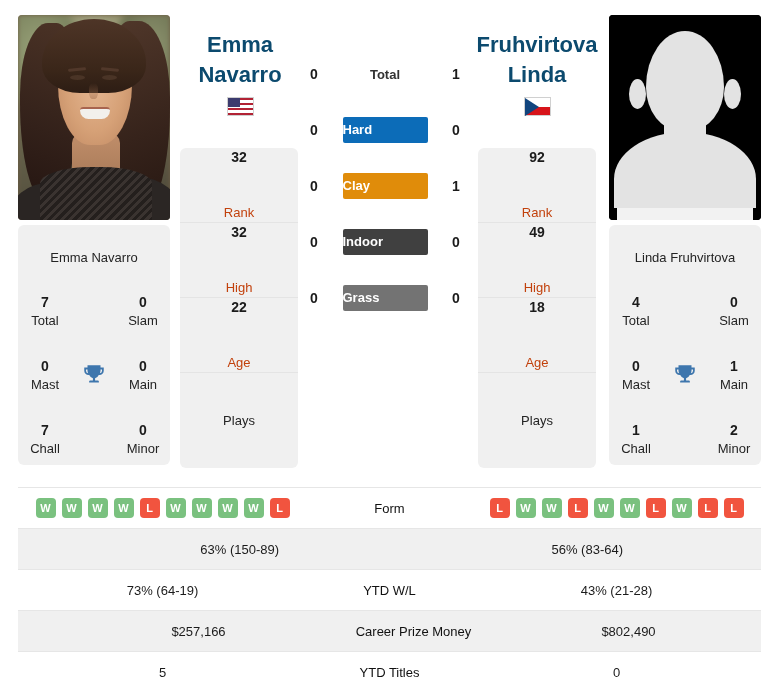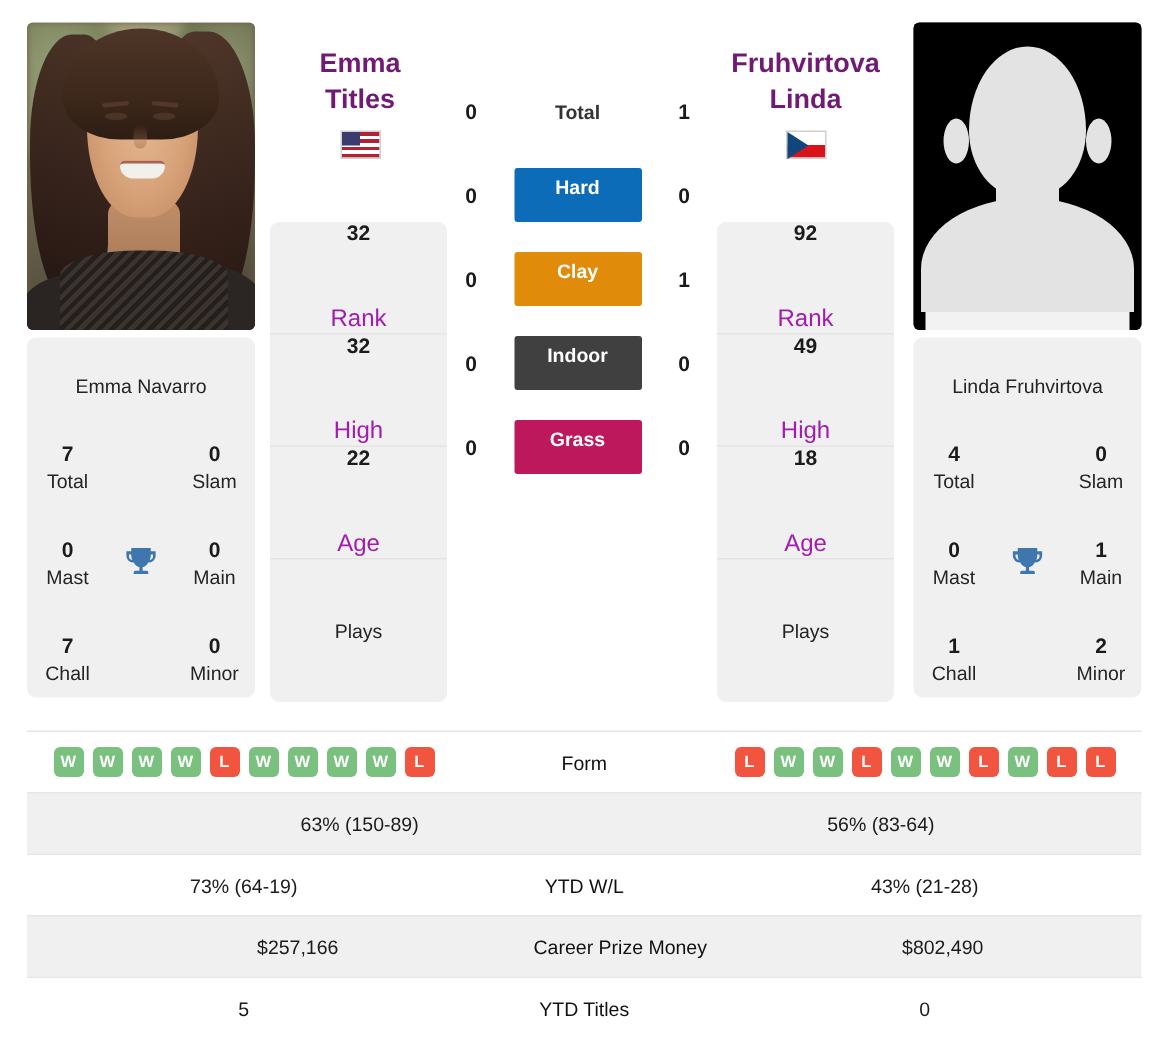--- a/index.html
+++ b/index.html
@@ -88,21 +88,21 @@
   .sil-neck { position:absolute; left:50%; top:100px; transform:translateX(-50%);
               width:42px; height:44px; background:#e3e3e3; }
   .sil-body { position:absolute; left:50%; bottom:12px; transform:translateX(-50%);
               width:142px; height:76px; background:#e3e3e3; border-radius: 50% 50% 0 0 / 62% 62% 0 0; }
   .sil-strip { position:absolute; left:8px; right:8px; bottom:0; height:12px; background:#f2f2f2; }
 
   
   .nameblk { position: absolute; top: 30px; width: 170px; text-align: center; }
   .nameblk.left  { left: 155px; }
   .nameblk.right { left: 452px; }
-  .nameblk .pname { font-size: 18px; font-weight: bold; line-height: 1.35; color:#701a75; }
+  .nameblk .pname { font-size: 22px; font-weight: bold; line-height: 1.35; color:#0c4a6e; }
   .flag { margin: 8px auto 0; width: 27px; height: 19px; border:1px solid #d0d0d0; }
 
   .flag-us {
     background:
       linear-gradient(180deg,
         #b22234 0 14.3%, #fff 14.3% 28.6%, #b22234 28.6% 42.9%, #fff 42.9% 57.2%,
         #b22234 57.2% 71.5%, #fff 71.5% 85.8%, #b22234 85.8% 100%);
     position: relative;
   }
   .flag-us::before {
@@ -117,21 +117,21 @@
     border-left: 14px solid #11457e;
   }
 
   
   .h2h { position:absolute; left:300px; top:60px; width:170px; }
   .h2h-row { display:flex; align-items:center; justify-content:space-between; height:28px; margin-bottom:28px; }
   .h2h-row:last-child { margin-bottom:0; }
   .h2h-num { width:28px; text-align:center; font-size:14px; font-weight:bold; color:#1b1b1b; }
   .h2h-label-plain { flex:1; text-align:center; font-size:13px; font-weight:bold; color:#333; }
   .surf {
-    flex: 0 0 85px; height:36px; line-height:26px; text-align:center;
+    flex: 0 0 85px; height:26px; line-height:26px; 
     color:#fff; font-size:13px; font-weight:bold; border-radius:2px;
   }
 
   
   .card { position:absolute; background:#f0f0f0; border-radius:6px; }
 
   .card.statcard { top:225px; width:152px; height:240px; }
   .card.statcard.left  { left:18px; }
   .card.statcard.right { left:609px; }
   .sc-name { text-align:center; font-size:13px; padding-top:25px; color:#242424; }
@@ -142,21 +142,21 @@
   .sc-val { font-size:14px; font-weight:bold; color:#1b1b1b; line-height:1.35; }
   .sc-lbl { font-size:13px; color:#242424; line-height:1.35; }
 
   .card.rankcard { top:148px; width:118px; height:320px; }
   .card.rankcard.left  { left:180px; }
   .card.rankcard.right { left:478px; }
   .rc-cell { height:75px; display:flex; flex-direction:column; align-items:center; justify-content:center;
              border-bottom:1px solid #e4e4e4; }
   .rc-cell:last-child { border-bottom:none; height:95px; }
   .rc-val { font-size:14px; font-weight:bold; color:#1b1b1b; line-height:1.4; }
-  .rc-lbl { font-size:16px; color:#a21caf; line-height:1.4;margin-top:37px; }
+  .rc-lbl { font-size:13px; color:#c2410c; line-height:1.4;margin-top:37px; }
   .rc-plays { font-size:13px; color:#242424; }
 
   
   .ctable { position:absolute; left:18px; top:487px; width:743px; }
   .crow { display:flex; align-items:center; height:41px; border-top:1px solid #e6e6e6; }
   .crow.alt { background:#f0f0f0;padding-left:48px; }
   .ccell { flex:1; text-align:center; font-size:13px; color:#1b1b1b; }
   .ccell.mid { flex:0 0 165px; font-weight:normal; font-size:13px; color:#111; }
   .badges { display:flex; gap:6px; justify-content:center; }
   .badge {
@@ -188,21 +188,21 @@
         <div class="p-nose"></div>
         <div class="p-mouth"></div>
         <div class="p-shoulder-l"></div>
         <div class="p-shoulder-r"></div>
         <div class="p-top"></div>
       </div>
     </div>
 
     <div class="nameblk left">
       <div class="pname">Emma</div>
-      <div class="pname">Titles</div>
+      <div class="pname">Navarro</div>
       <div class="flag flag-us"></div>
     </div>
 
     <div class="h2h">
       <div class="h2h-row">
         <div class="h2h-num">0</div>
         <div class="h2h-label-plain">Total</div>
         <div class="h2h-num">1</div>
       </div>
       <div class="h2h-row">
@@ -215,21 +215,21 @@
         <div class="surf" id="surf-clay" style="background: rgb(224, 140, 10);">Clay</div>
         <div class="h2h-num">1</div>
       </div>
       <div class="h2h-row">
         <div class="h2h-num">0</div>
         <div class="surf" id="surf-indoor" style="background: #404040;">Indoor</div>
         <div class="h2h-num">0</div>
       </div>
       <div class="h2h-row">
         <div class="h2h-num">0</div>
-        <div class="surf" id="surf-grass" style="background: #be185d;">Grass</div>
+        <div class="surf" id="surf-grass" style="background: #737373;">Grass</div>
         <div class="h2h-num">0</div>
       </div>
     </div>
 
     <div class="nameblk right">
       <div class="pname">Fruhvirtova</div>
       <div class="pname">Linda</div>
       <div class="flag flag-cz"></div>
     </div>
 

